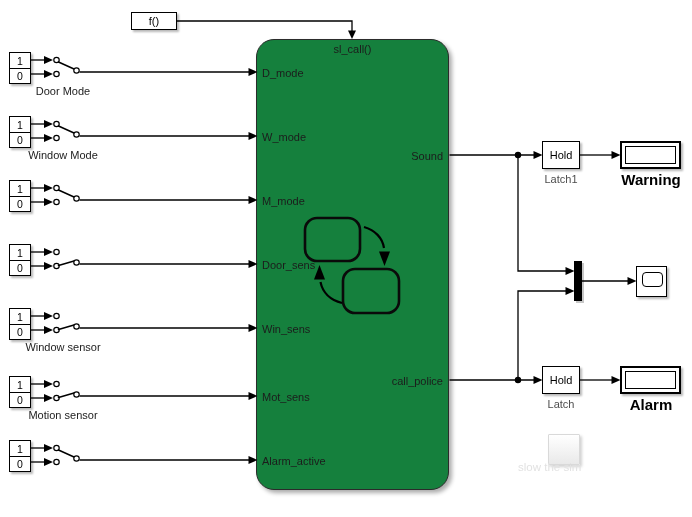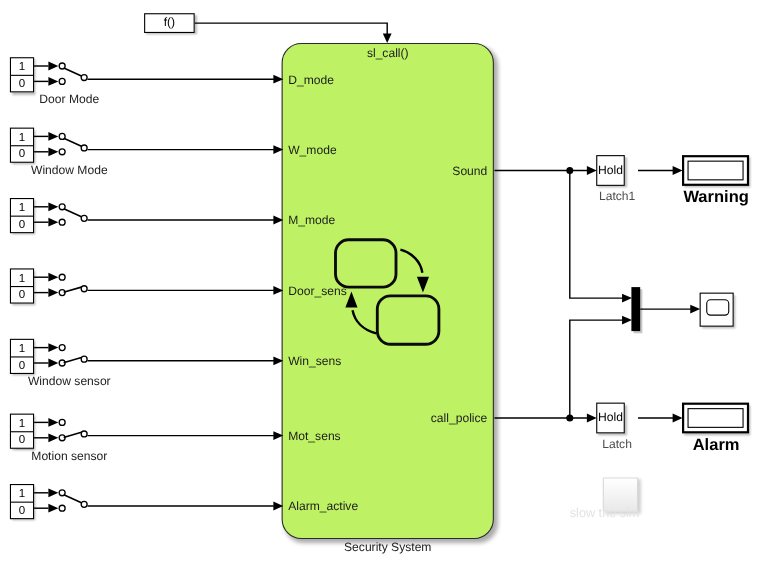--- a/index.html
+++ b/index.html
@@ -11,28 +11,28 @@
   .name-label{position:absolute;font-size:11px;color:#222;text-align:center;white-space:nowrap;}
   
   .const-stack{position:absolute;left:9px;width:22px;height:32px;background:#fff;
                border:1.3px solid #000;box-sizing:border-box;box-shadow:2px 2px 2px rgba(0,0,0,0.28);}
   .const-cell{width:100%;height:50%;display:flex;align-items:center;justify-content:center;
               font-size:10.5px;box-sizing:border-box;}
   .cell0{border-top:1.3px solid #000;}
   .group-label{position:absolute;left:3px;width:120px;font-size:11px;color:#222;text-align:center;white-space:nowrap;}
   
   #chart{position:absolute;left:256px;top:39px;width:193px;height:451px;
-         background:#bef264;border:1.5px solid #2b2b2b;border-radius:18px;box-sizing:border-box;
+         background:#15803d;border:1.5px solid #2b2b2b;border-radius:18px;box-sizing:border-box;
          box-shadow:3px 3px 4px rgba(0,0,0,0.33);}
   .port-label{position:absolute;font-size:11px;color:#1c1c1c;white-space:nowrap;}
   .port-left{left:5px;}
   .port-right{right:5px;text-align:right;}
   #trigger-label{position:absolute;left:0;top:3px;width:100%;text-align:center;font-size:11px;color:#1c1c1c;}
   
-  .hold{left:542px;width:26px;height:28px;}
+  .hold{left:542px;width:38px;height:28px;}
   .hold-name{font-size:11px;color:#4d4d4d;}
   
   .display-block{position:absolute;left:620px;width:61px;height:28px;background:#fff;
                  border:2px solid #000;box-sizing:border-box;box-shadow:2px 2px 2px rgba(0,0,0,0.28);}
   .display-inner{position:absolute;left:3px;right:3px;top:3px;bottom:3px;border:1.4px solid #000;
                  font-size:11px;display:flex;align-items:center;justify-content:center;}
   .display-name{position:absolute;left:605px;width:92px;text-align:center;font-weight:bold;
                 font-size:15px;color:#000;white-space:nowrap;}
   
   #scope{left:636px;top:266px;width:31px;height:31px;}
@@ -107,21 +107,20 @@
     <div class="port-label port-left" style="top:26.5px">D_mode</div>
     <div class="port-label port-left" style="top:90.5px">W_mode</div>
     <div class="port-label port-left" style="top:154.5px">M_mode</div>
     <div class="port-label port-left" style="top:218.5px">Door_sens</div>
     <div class="port-label port-left" style="top:282.5px">Win_sens</div>
     <div class="port-label port-left" style="top:350.5px">Mot_sens</div>
     <div class="port-label port-left" style="top:414.5px">Alarm_active</div>
     <div class="port-label port-right" style="top:109.5px">Sound</div>
     <div class="port-label port-right" style="top:334.5px">call_police</div>
   </div>
-  <div class="name-label" style="left:256px;top:492px;width:193px;">Security System</div>
 
   <div class="block blocktext hold" style="top:141px;">Hold</div>
   <div class="name-label hold-name" style="left:522px;top:173px;width:78px;">Latch1</div>
 
   <div class="block blocktext hold" style="top:366px;">Hold</div>
   <div class="name-label hold-name" style="left:522px;top:398px;width:78px;">Latch</div>
 
   <div class="display-block" style="top:141px;">
     <div class="display-inner"></div>
   </div>

